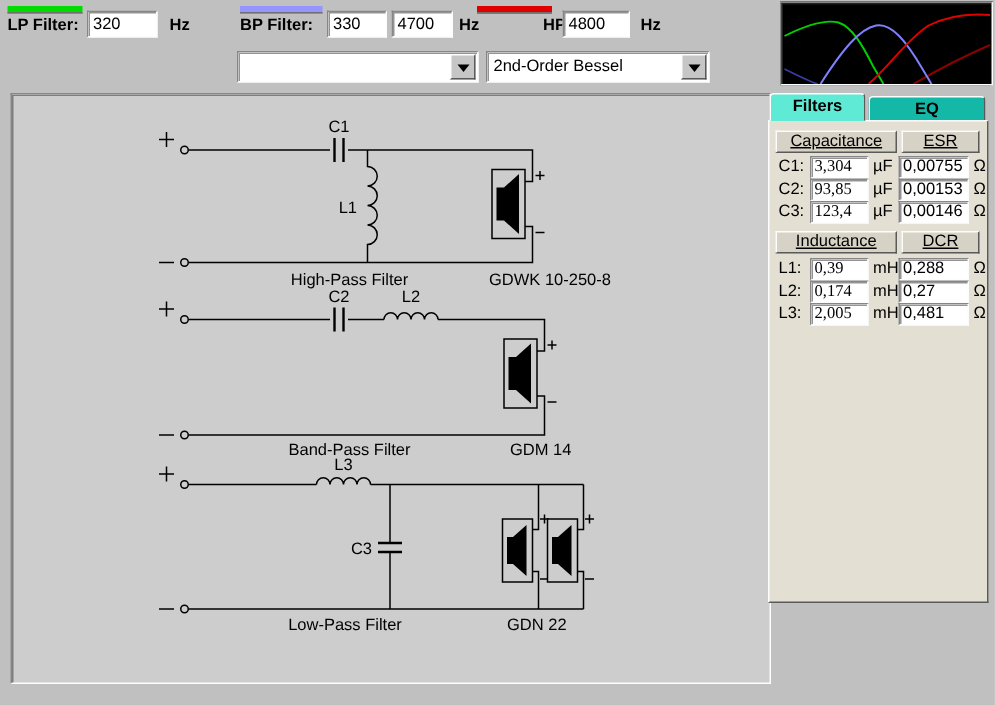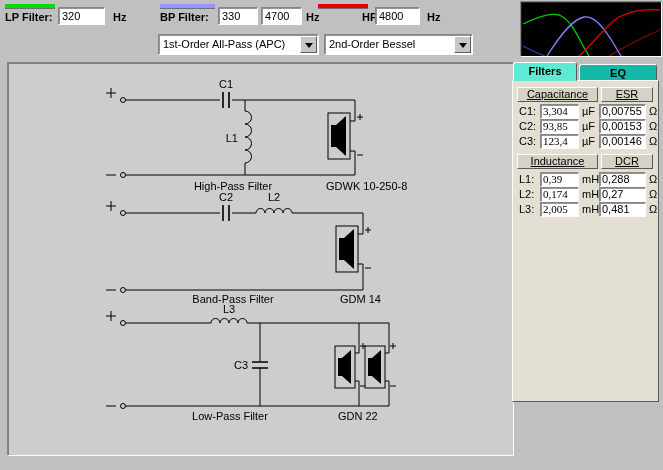--- a/index.html
+++ b/index.html
@@ -51,21 +51,20 @@
   <input class="abs field sunken" style="left: 218px; top: 7px; width: 40px;" value="330">
   <input class="abs field sunken" style="left: 261px; top: 7px; width: 41px;" value="4700">
   <span class="abs bold" style="left:306px;top:11px;">Hz</span>
 
   <div class="abs colorbar" style="left:318px;top:4px;width:50px;background:#e00000;"></div>
   <span class="abs bold" style="left:318px;top:11px;padding-left:44px;">HP Filter:</span>
   <input class="abs field sunken" style="left: 375px; top: 7px; width: 45px;" value="4800">
   <span class="abs bold" style="left:427px;top:11px;">Hz</span>
 
   <div class="abs dd sunken" style="left:158px;top:34px;width:161px;">
-    <span class="dd-text">1st-Order All-Pass (APC)</span>
     <span class="dd-btn"></span>
   </div>
   <div class="abs dd sunken" style="left:324px;top:34px;width:149px;">
     <span class="dd-text">2nd-Order Bessel</span>
     <span class="dd-btn"></span>
   </div>
 
   <div class="abs sunken" style="left:520px;top:1px;width:142px;height:56px;background:#000;">
     <svg width="140" height="54" viewBox="0 0 140 54" style="position:absolute;left:0;top:0;">
       <g fill="none" stroke-width="1.3">

